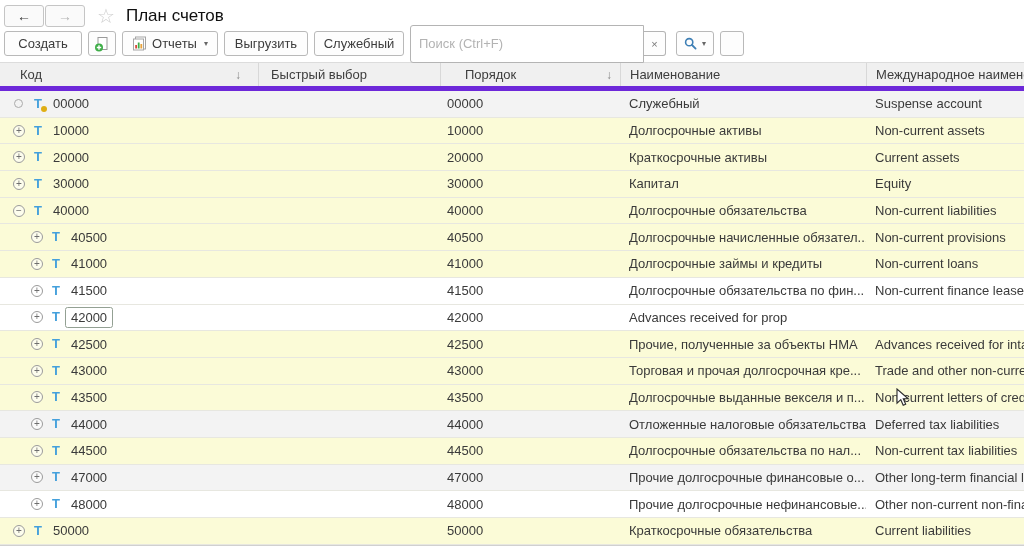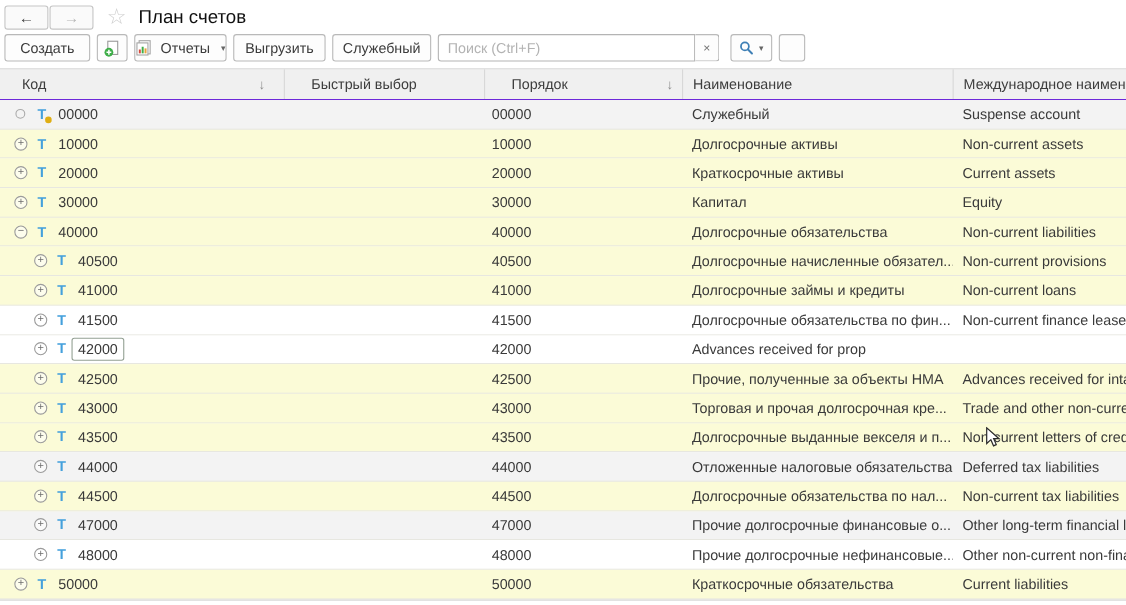--- a/index.html
+++ b/index.html
@@ -25,58 +25,58 @@
   
   .toolbar { height: 30px; display: flex; align-items: center; padding: 1px 0 0 4px; position: relative; }
   .btn {
     height: 25px; border: 1px solid #b9b9b9; background: #fdfdfd; border-radius: 3px;
     display: flex; align-items: center; justify-content: center;
     font-size: 13px; color: #3c3c3c; cursor: pointer; flex: none;
   }
   .btn + .btn, .btn + .search-wrap { margin-left: 6px; }
   .btn-create { width: 78px; }
   .btn-newgroup { width: 28px; }
-  .btn-reports { width: 84px; gap: 5px; justify-content: space-between; }
+  .btn-reports { width: 96px; gap: 5px; }
   .btn-setup { width: 244px; }
   .btn-export { width: 84px; }
   .btn-import { width: 90px; }
   .caret { font-size: 8px; color: #666; margin-left: 2px; }
   .icon-svg { display: block; }
 
   .search-wrap { margin-left: 63px; display: flex; align-items: center; }
   .search-input {
-    width: 234px; height: 25px; border: 1px solid #b4b4b4; border-radius: 3px 0 0 3px;
+    width: 234px; height: 38px; border: 1px solid #b4b4b4; border-radius: 3px 0 0 3px;
     padding: 0 8px; font-size: 13px; font-family: "Liberation Sans", sans-serif; color: #333;
     outline: none; background: #fff;
   }
   .search-input::placeholder { color: #b3b3b3; }
   .search-clear {
     width: 22px; height: 25px; border: 1px solid #b4b4b4; border-left: none;
     border-radius: 0 3px 3px 0; background: #fdfdfd; display: flex; align-items: center;
     justify-content: center; font-size: 11px; color: #777; cursor: pointer;
   }
   .btn-find { width: 38px; margin-left: 10px; gap: 3px; }
   .btn-edge { width: 24px; margin-left: 8px; }
 
   
   .grid { margin-top: 4px; }
   .hdr-row {
     height: 29px; display: flex; background: #f0f0f0;
-    border-top: 1px solid #dcdcdc; border-bottom: 1px solid #6d28d9;
+    border-top: 1px solid #dcdcdc; border-bottom: 5px solid #6d28d9;
     font-size: 13px; color: #3d3d3d;
   }
   .hdr-cell { display: flex; align-items: center; overflow: hidden; white-space: nowrap; flex: none; }
   .hdr-cell + .hdr-cell { border-left: 1px solid #d8d8d8; }
   .col-code  { width: 258px; }
   .col-quick { width: 182px; }
   .col-order { width: 180px; }
   .col-name  { width: 246px; }
   .col-intl  { width: 300px; }
   .hdr-cell.col-code  { padding-left: 20px; }
-  .hdr-cell.col-quick { padding-left: 24px; }
+  .hdr-cell.col-quick { padding-left: 12px; }
   .hdr-cell.col-order { padding-left: 24px; }
   .hdr-cell.col-name  { padding-left: 9px; }
   .hdr-cell.col-intl  { padding-left: 9px; }
   .sort-arrow { margin-left: auto; margin-right: 17px; color: #8a8a8a; font-size: 12px; }
   .hdr-cell.col-order .sort-arrow { margin-right: 8px; }
 
   .tbody { width: 1024px; overflow: hidden; }
   .trow {
     height: 26.7px; display: flex; align-items: stretch;
     border-bottom: 1px solid #e7e7e0; font-size: 13px; color: #3a3a3a;

